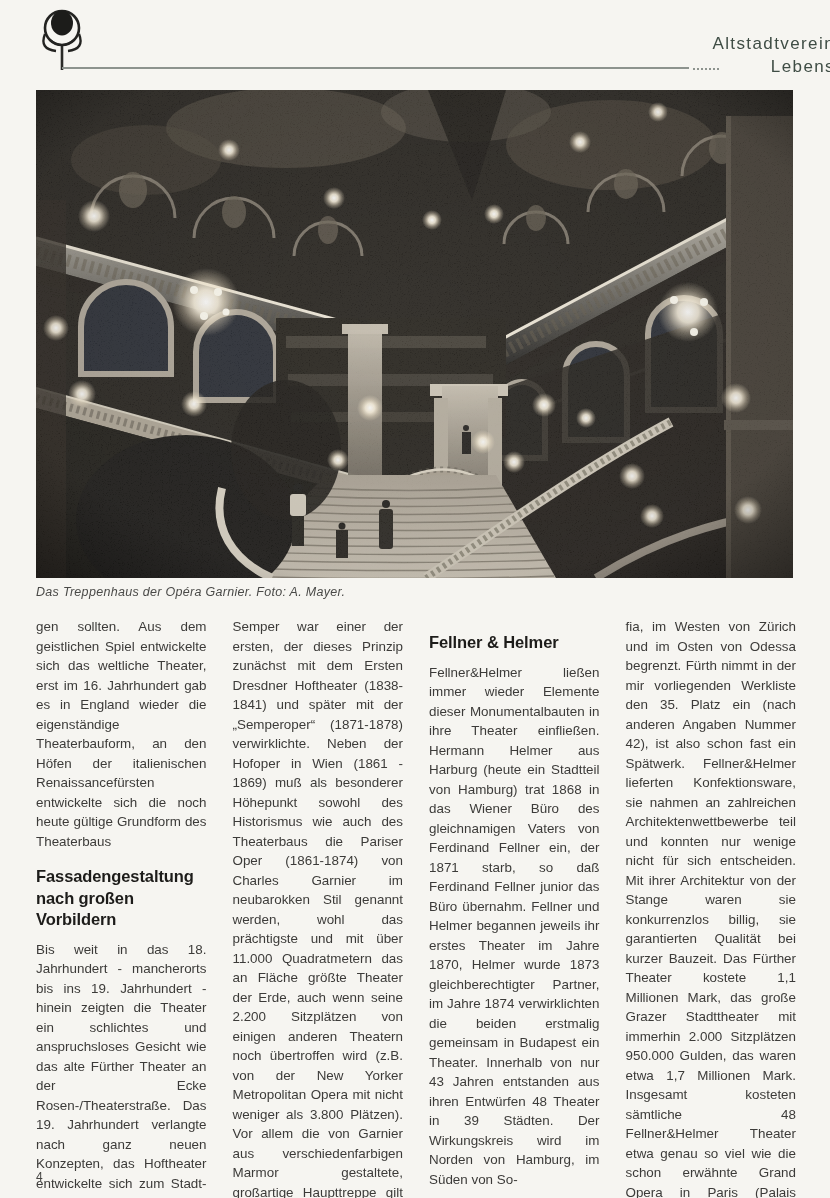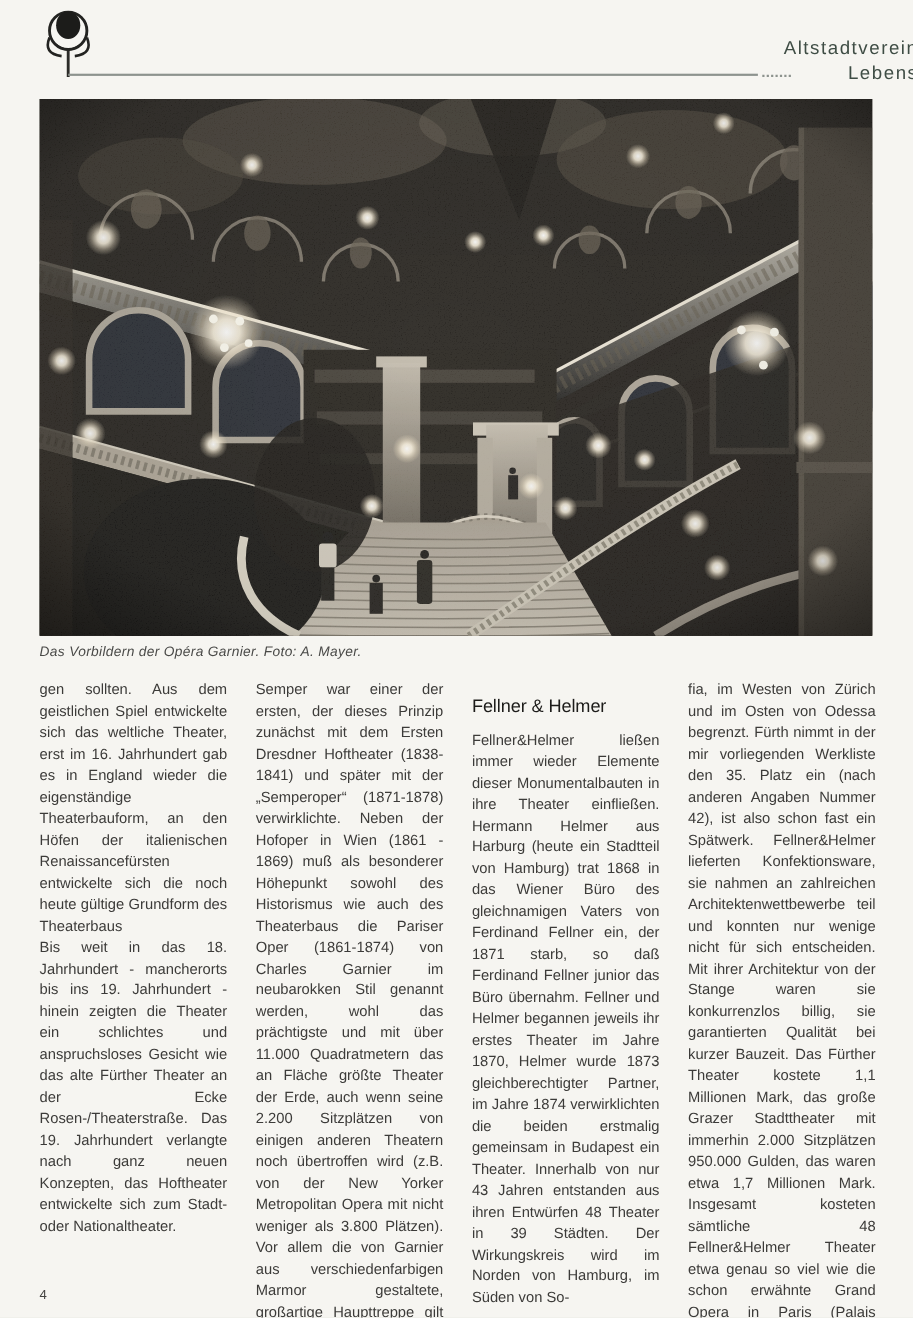--- a/index.html
+++ b/index.html
@@ -30,21 +30,21 @@
   }
   
   .columns{
     position:absolute;left:36px;top:617px;width:760px;height:556px;
     display:grid;grid-template-columns:repeat(4,1fr);column-gap:26px;
     font-size:13.4px;line-height:19.5px;color:#3c3b39;
   }
   .col{text-align:justify;overflow:visible;}
   .col p{margin:0;}
   .col h2{
-    font-size:16.5px;line-height:21.5px;font-weight:normal;color:#1d1c1a;
+    font-size:16.5px;line-height:21.5px;font-weight:bold;color:#1d1c1a;
     letter-spacing:-.1px;margin:15px 0 9px 0;text-align:left;
   }
   .pagenum{position:absolute;left:36px;top:1170px;font-size:12px;color:#454442;}
 </style>
 </head>
 <body>
 
 <div class="page">
 
   <div class="logo">
@@ -240,25 +240,26 @@
         <circle cx="508" cy="315" r="12" fill="url(#glow)"></circle>
         <circle cx="302" cy="370" r="11" fill="url(#glow)"></circle>
         <circle cx="478" cy="372" r="11" fill="url(#glow)"></circle>
       </g>
 
       <rect x="0" y="0" width="757" height="488" filter="url(#grain)" opacity="0.16"></rect>
       <rect x="0" y="0" width="757" height="488" fill="url(#vig)"></rect>
     </svg>
   </div>
 
-  <div class="caption">Das Vorbildern der Opéra Garnier. Foto: A. Mayer.</div>
+  <div class="caption">Das Treppenhaus der Opéra Garnier. Foto: A. Mayer.</div>
 
   <div class="columns">
     <div class="col">
       <p>gen sollten. Aus dem geistlichen Spiel entwickelte sich das weltliche Theater, erst im 16. Jahrhundert gab es in England wieder die eigenständige Theaterbauform, an den Höfen der italienischen Renaissancefürsten entwickelte sich die noch heute gültige Grundform des Theaterbaus</p>
+      <h2>Fassadengestaltung nach großen Vorbildern</h2>
       <p>Bis weit in das 18. Jahrhundert - mancherorts bis ins 19. Jahrhundert - hinein zeigten die Theater ein schlichtes und anspruchsloses Gesicht wie das alte Fürther Theater an der Ecke Rosen-/Theaterstraße. Das 19. Jahrhundert verlangte nach ganz neuen Konzepten, das Hoftheater entwickelte sich zum Stadt- oder Nationaltheater.</p>
 
     </div>
     <div class="col">
       <p>Semper war einer der ersten, der dieses Prinzip zunächst mit dem Ersten Dresdner Hoftheater (1838-1841) und später mit der „Semperoper“ (1871-1878) verwirklichte. Neben der Hofoper in Wien (1861 - 1869) muß als besonderer Höhepunkt sowohl des Historismus wie auch des Theaterbaus die Pariser Oper (1861-1874) von Charles Garnier im neubarokken Stil genannt werden, wohl das prächtigste und mit über 11.000 Quadratmetern das an Fläche größte Theater der Erde, auch wenn seine 2.200 Sitzplätzen von einigen anderen Theatern noch übertroffen wird (z.B. von der New Yorker Metropolitan Opera mit nicht weniger als 3.800 Plätzen). Vor allem die von Garnier aus verschiedenfarbigen Marmor gestaltete, großartige Haupttreppe gilt als Meisterwerk, auch wenn sie auf den heutigen Betrachter etwas arg düster wirkt. Damals galt diese Oper jedoch als Höhepunkt nicht nur des öffentlichen Geschmacks, sondern auch des gesellschaftli-</p>
     </div>
     <div class="col">
       <h2>Fellner &amp; Helmer</h2>
       <p>Fellner&amp;Helmer ließen immer wieder Elemente dieser Monumentalbauten in ihre Theater einfließen. Hermann Helmer aus Harburg (heute ein Stadtteil von Hamburg) trat 1868 in das Wiener Büro des gleichnamigen Vaters von Ferdinand Fellner ein, der 1871 starb, so daß Ferdinand Fellner junior das Büro übernahm. Fellner und Helmer begannen jeweils ihr erstes Theater im Jahre 1870, Helmer wurde 1873 gleichberechtigter Partner, im Jahre 1874 verwirklichten die beiden erstmalig gemeinsam in Budapest ein Theater. Innerhalb von nur 43 Jahren entstanden aus ihren Entwürfen 48 Theater in 39 Städten. Der Wirkungskreis wird im Norden von Hamburg, im Süden von So-</p>
     </div>

